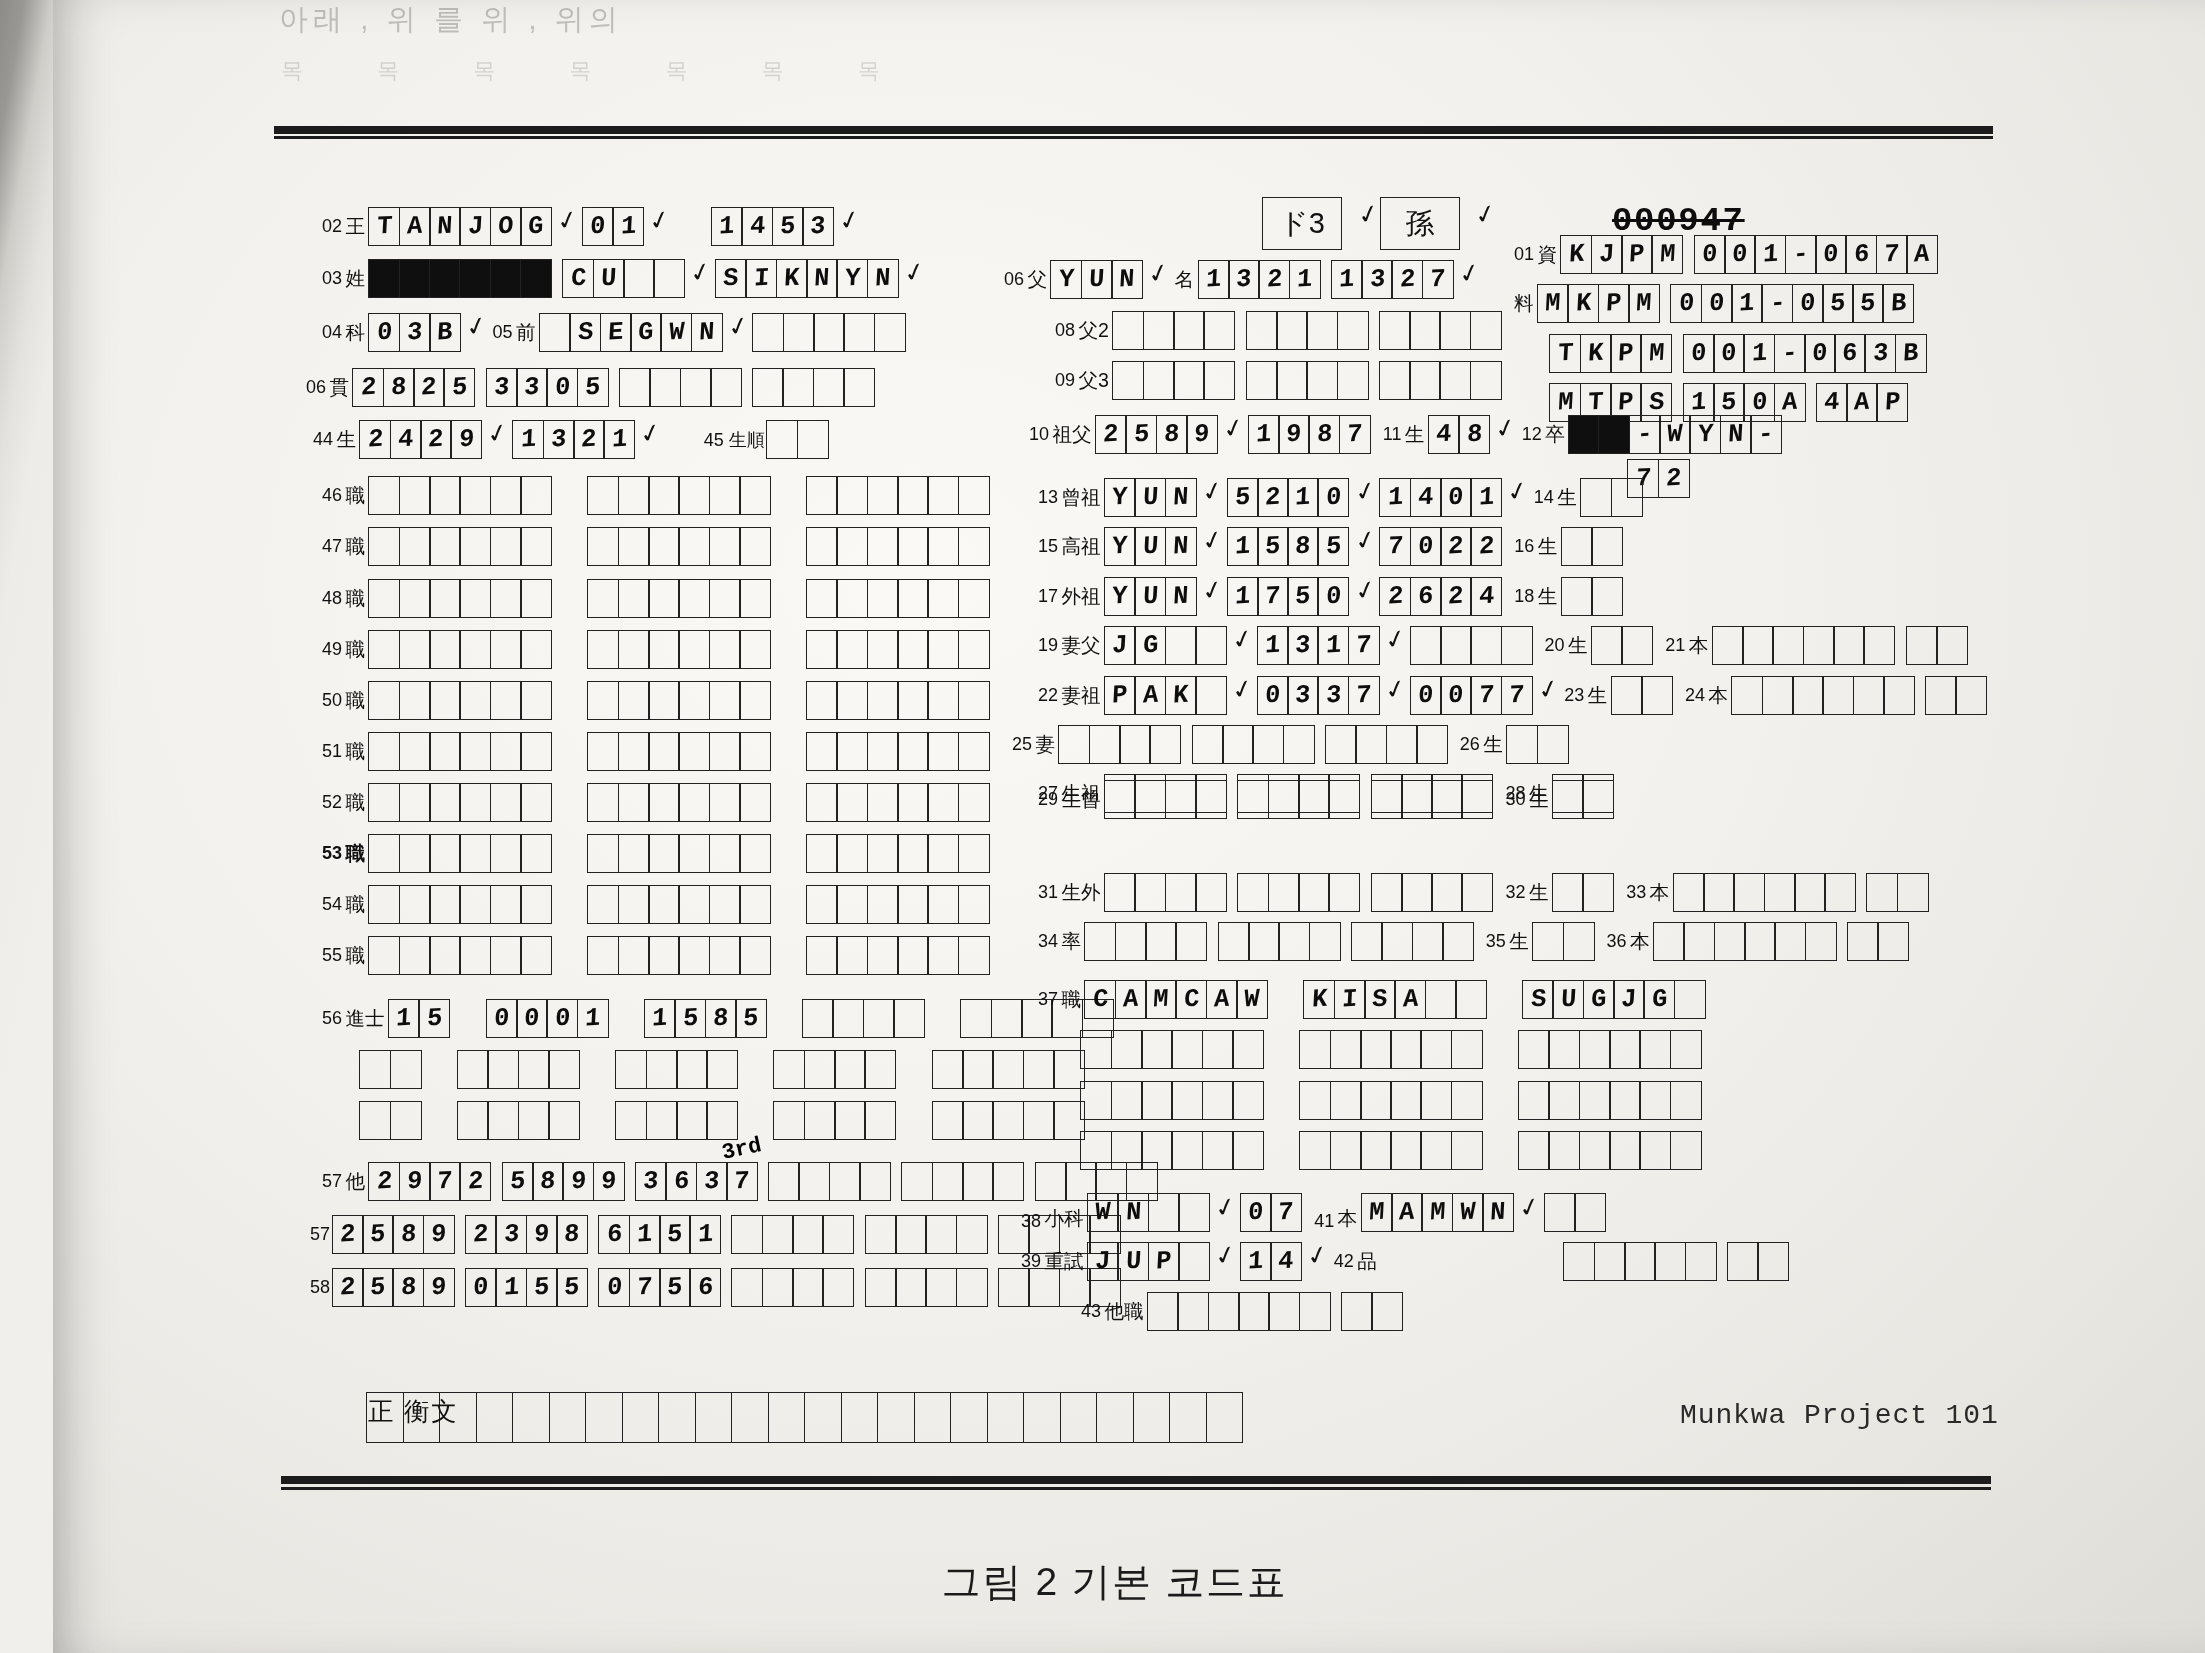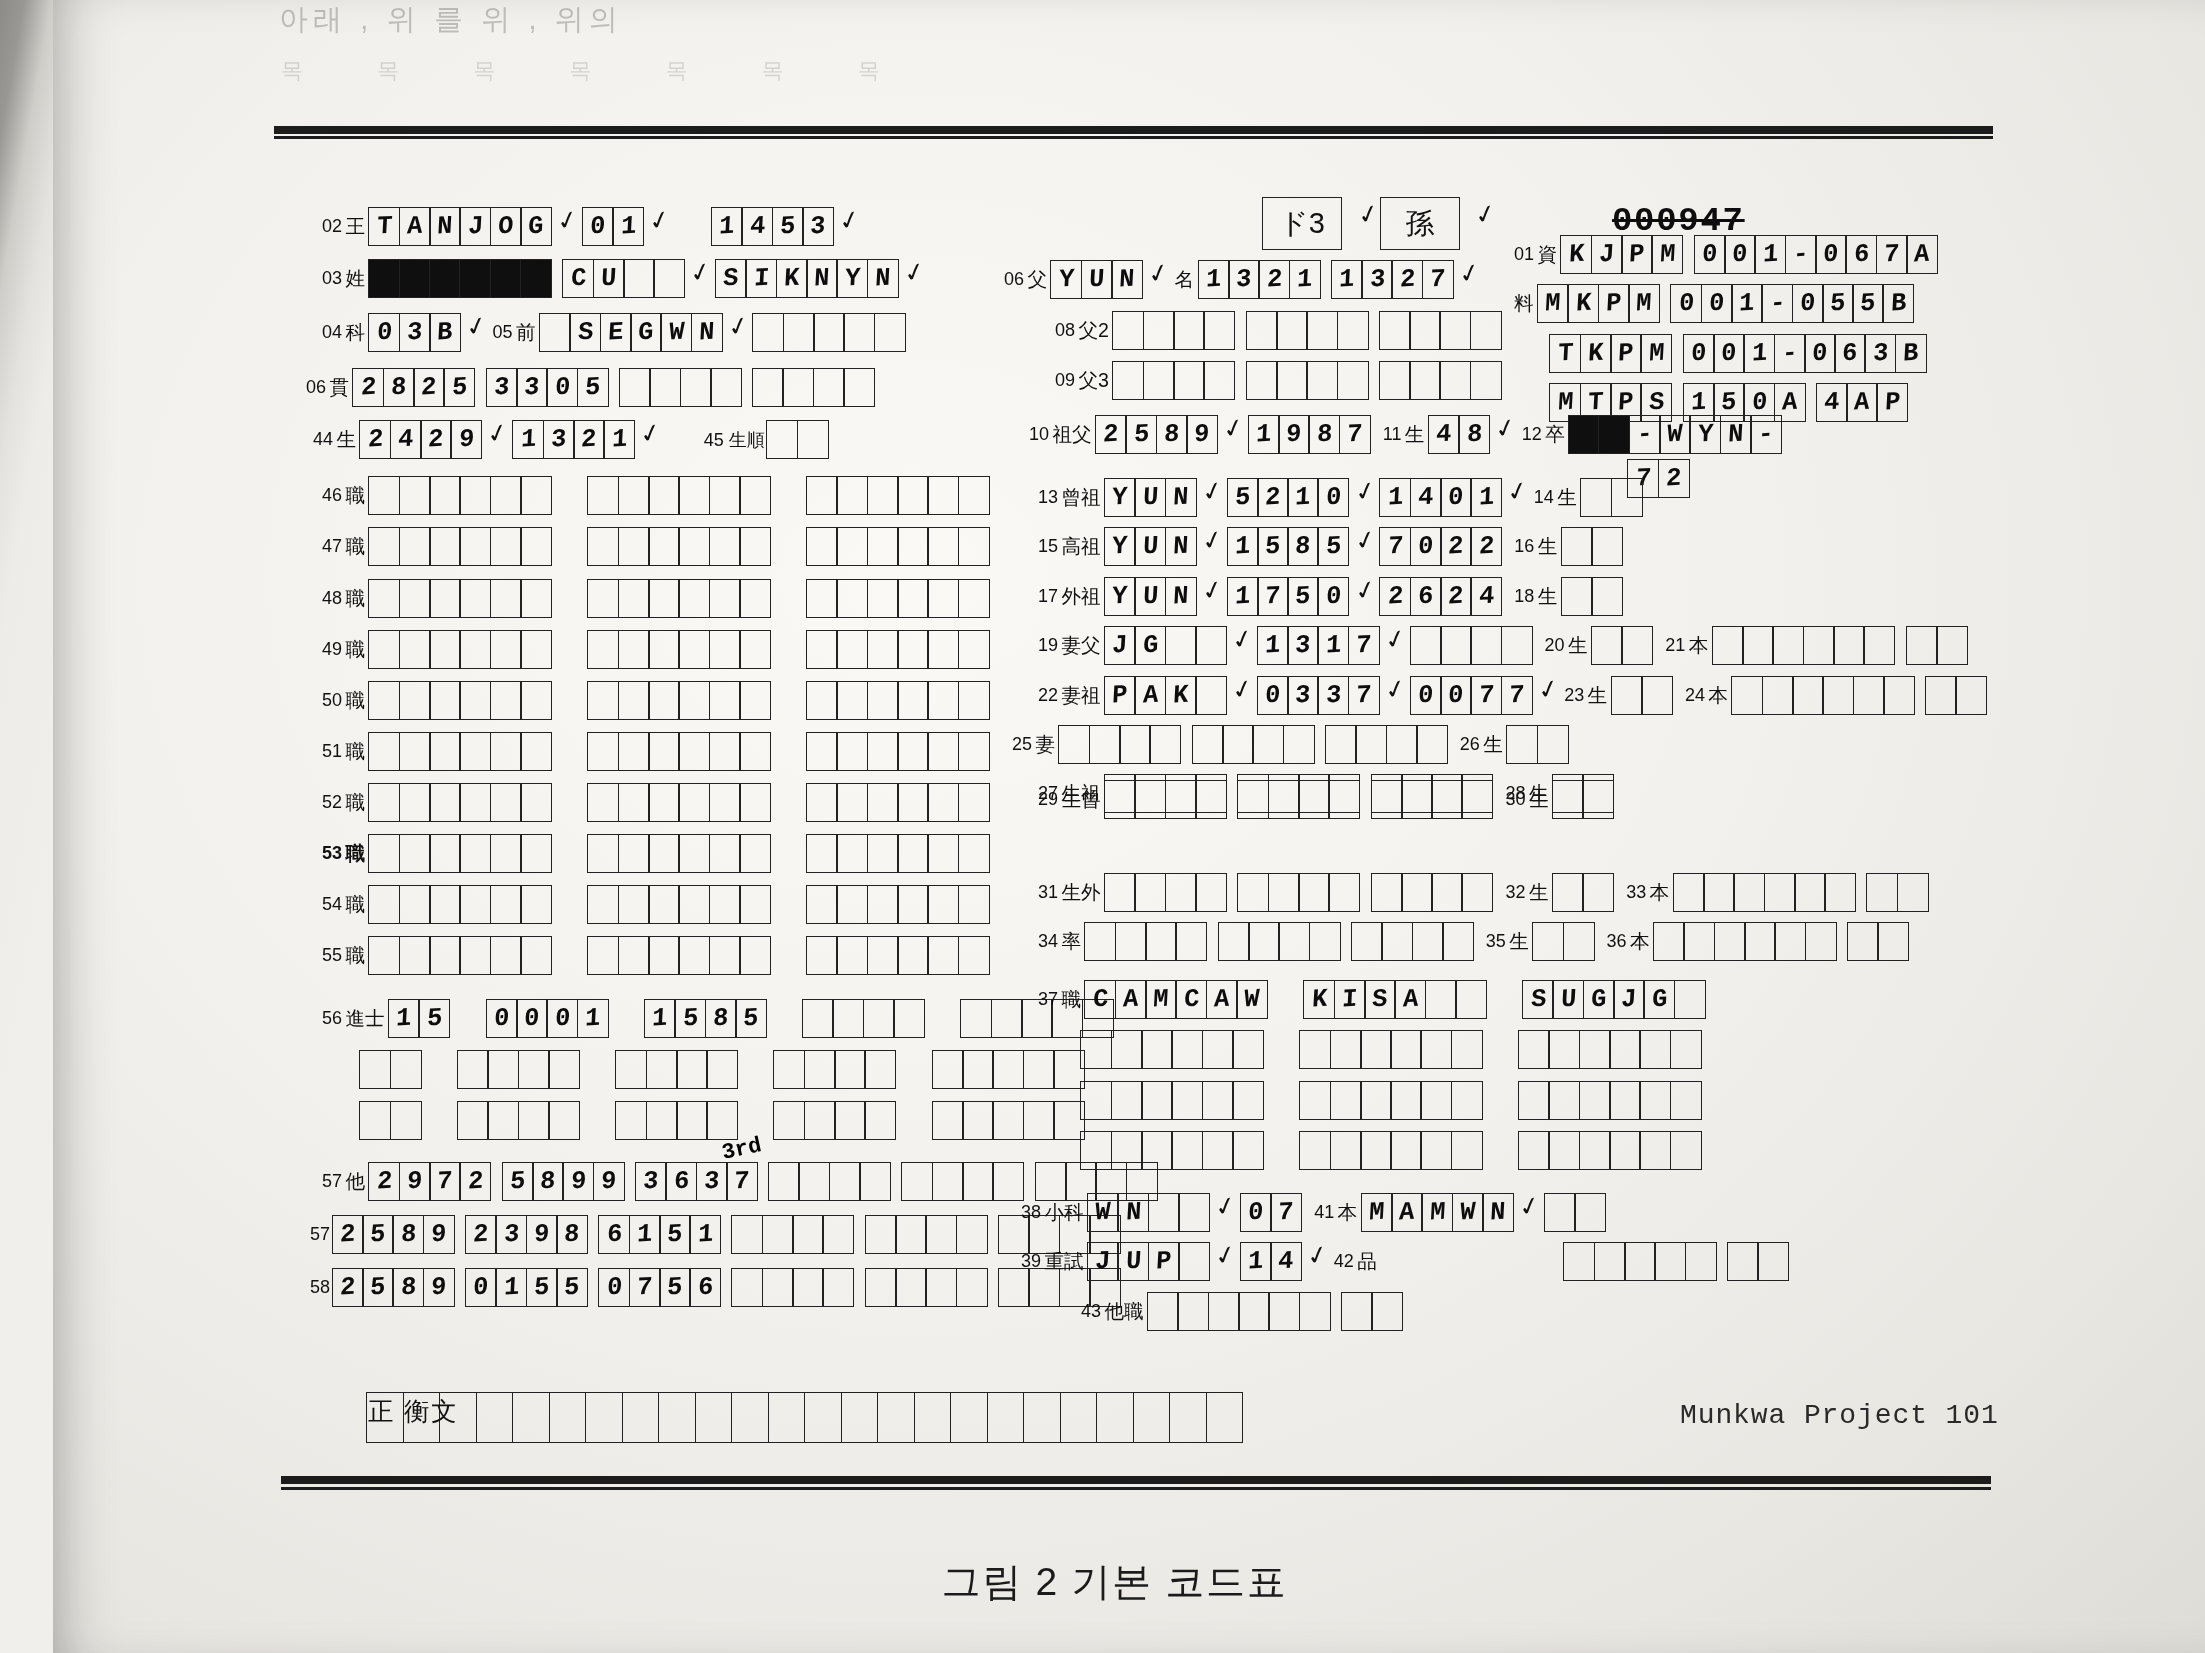--- a/index.html
+++ b/index.html
@@ -1939,21 +1939,21 @@
         <div class="gap l"></div>
         <div class="grp">
           <div class="cell"></div>
           <div class="cell"></div>
           <div class="cell"></div>
           <div class="cell"></div>
           <div class="cell"></div>
           <div class="cell"></div>
         </div>
       </div>
-      <div class="cellrow" style="left: 1021px; top: 1193px;">
+      <div class="cellrow" style="left: 1021px; top: 1193px; align-items: flex-end;">
         <div class="num">38</div>
         <div class="hz">小科</div>
         <div class="grp">
           <div class="cell">
             <span class="hand ink">W</span>
           </div>
           <div class="cell">
             <span class="hand ink">N</span>
           </div>
           <div class="cell"></div>

